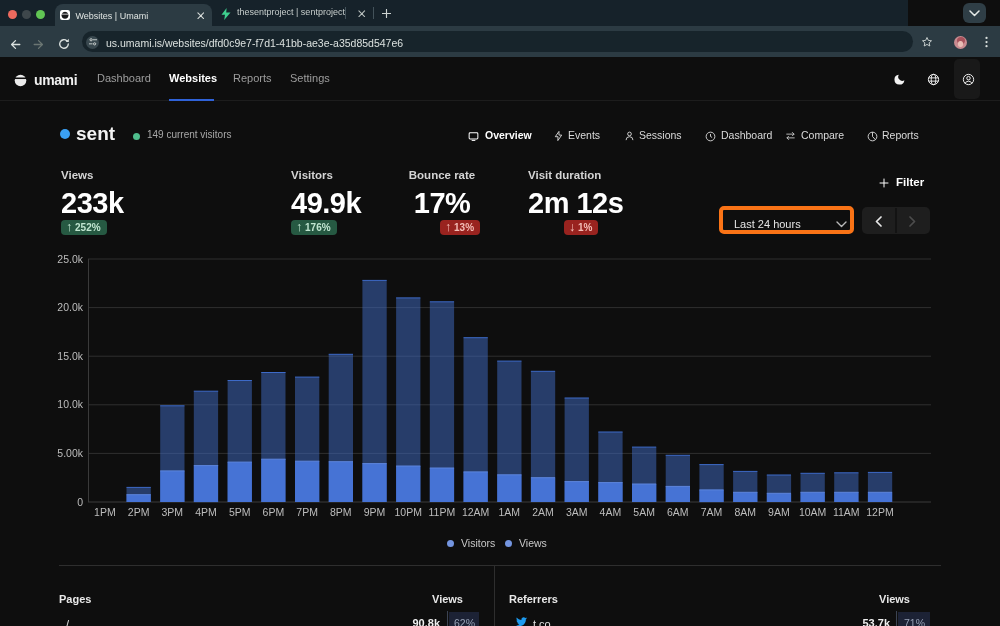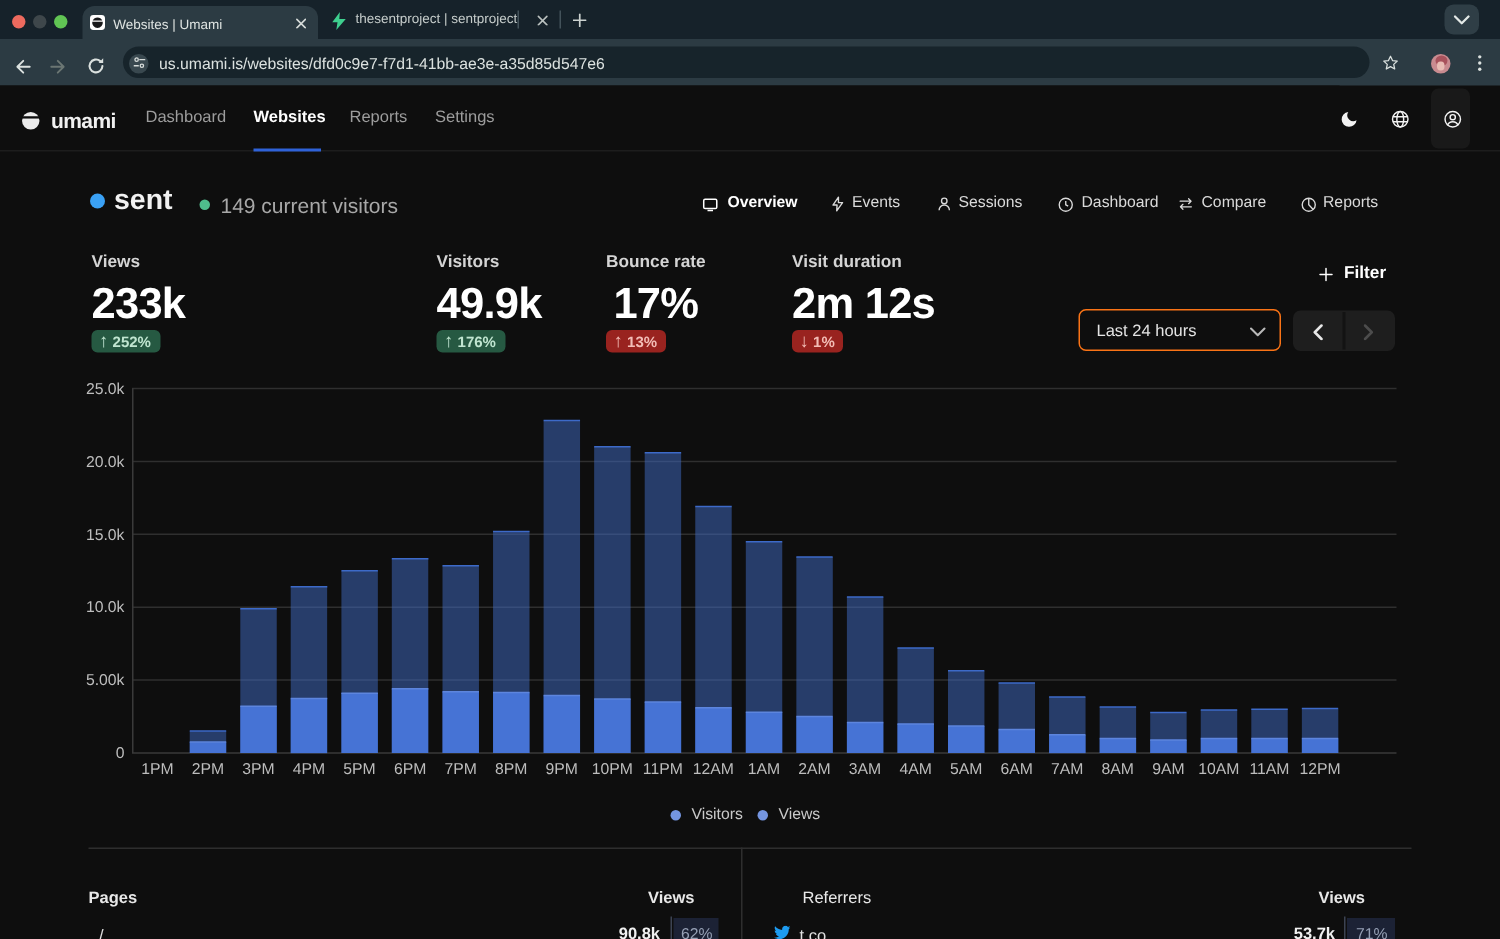--- a/index.html
+++ b/index.html
@@ -1,39 +1,39 @@
 <!DOCTYPE html>
 <html><head>
 <meta charset="utf-8">
 <style>
   * { margin:0; padding:0; box-sizing:border-box; }
   html,body { width:1000px; height:626px; overflow:hidden; background:#0e0e0e;
     font-family:"Liberation Sans", sans-serif; }
   .abs { position:absolute; }
   
-  #tabbar { position:absolute; left:0; top:0; width:1000px; height:26px; background:#16222a; }
+  #tabbar { position:absolute; left:0; top:0; width:908px; height:26px; background:#16222a; }
   .tl { position:absolute; width:9px; height:9px; border-radius:50%; top:10px; }
   #tab1 { position:absolute; left:55px; top:4px; width:157px; height:22px; background:#2c3b43;
     border-radius:8px 8px 0 0; }
   .tabtxt { position:absolute; font-size:9px; color:#dfe4e2; top:7px; white-space:nowrap; }
   #toolbar { position:absolute; left:0; top:26px; width:1000px; height:31px; background:#2c3b43;padding-left:16px; }
   #omnibox { position:absolute; left:82px; top:5px; width:831px; height:21px; background:#17242b;
     border-radius:11px; }
   
   #app { position:absolute; left:0; top:57px; width:893px; height:569px; background:#0e0e0e; }
   #appheader { position:absolute; left:0; top:0; width:1000px; height:44px; border-bottom:1px solid #1d1d1d; }
   .nav { position:absolute; top:15px; font-size:11px; color:#9d9d9d; }
   .stat { position:absolute; top:0; }
   .slabel { font-size:11.5px; font-weight:bold; color:#d4d4d4; margin-top:11.5px; }
   .sval { font-size:29px; font-weight:bold; color:#fff; letter-spacing:-0.5px; margin-top:6px; }
   .badge { display:block; width:max-content; margin-top:0.5px; font-size:10px; font-weight:bold; border-radius:4px;
     padding:1.5px 6px 1.5px 5px; line-height:11.5px; height:14.5px; }
   .badge .arr { font-size:12.5px; }
   .bg { background:#265942; color:#c0e5d0; }
-  .br { background:#99231f; color:#f3bdb6; }
+  .br { background:#99231f; color:#f3bdb6;margin-left:36px; }
 </style>
 </head>
 <body>
 
 <div id="tabbar">
   <span class="tl" style="left:8px;  background:#ed6a5e;"></span>
   <span class="tl" style="left:22px; background:#3e474b;"></span>
   <span class="tl" style="left:36px; background:#61c554;"></span>
   <div id="tab1">
     <svg class="abs" style="left:5px; top:5.5px;" width="10" height="10" viewBox="0 0 11 11">
@@ -127,21 +127,21 @@
       <circle cx="12" cy="12" r="9.5"></circle>
       <circle cx="12" cy="9.5" r="3.2"></circle>
       <path d="M5.5 19.5 a7 7 0 0 1 13 0"></path>
     </svg>
   </div>
 
   <div class="abs" style="left:0; top:55px; width:1000px; height:45px;">
     <span class="abs" style="left:60px; top:17px; width:10px; height:10px; border-radius:50%; background:#3aa1f5;"></span>
     <span class="abs" style="left:76px; top:11px; font-size:19px; font-weight:bold; color:#f2f2f2;">sent</span>
     <span class="abs" style="left:133px; top:20.5px; width:7px; height:7px; border-radius:50%; background:#4fbd8c;"></span>
-    <span class="abs" style="left:147px; top:17px; font-size:14px; color:#a8a8a8;">149 current visitors</span>
+    <span class="abs" style="left:147px; top:17px; font-size:10px; color:#a8a8a8;">149 current visitors</span>
   </div>
   <div id="viewtabs" class="abs" style="left:0; top:56.5px; width:1000px; height:45px; font-size:10.5px; color:#dadada;">
     <svg class="abs" style="left:468px; top:17px;" width="11" height="11" viewBox="0 0 24 24" fill="none" stroke="#fff" stroke-width="2.2">
       <rect x="2.5" y="4" width="19" height="13.5" rx="2"></rect>
       <path d="M8 20.5 h8"></path>
     </svg>
     <span class="abs" style="left:485px; top:15px; font-weight:bold; color:#fff;">Overview</span>
     <svg class="abs" style="left:553px; top:16px;" width="11" height="12" viewBox="0 0 24 24" fill="none" stroke="#dadada" stroke-width="2">
       <path d="M13 2 L5 13.5 h6 L10.5 22 L19 10 h-6 z" stroke-linejoin="round"></path>
     </svg>
@@ -188,21 +188,21 @@
       <div class="slabel">Visit duration</div>
         <div class="sval">2m 12s</div>
       <div class="badge br"><span class="arr">↓</span>&nbsp;1%</div>
     </div>
 
     <svg class="abs" style="left:878px; top:20px;" width="12" height="12" viewBox="0 0 24 24" fill="none" stroke="#fff" stroke-width="2" stroke-linecap="round">
       <path d="M12 4 V20 M4 12 H20"></path>
     </svg>
     <span class="abs" style="left:896px; top:19px; font-size:11.5px; font-weight:bold; color:#fff;">Filter</span>
 
-    <div class="abs" style="left:719px; top:49px; width:135px; height:28px; border:1px solid #f97316; border-radius:5px;">
+    <div class="abs" style="left:719px; top:49px; width:135px; height:28px; border:4px solid #f97316; border-radius:5px;">
       <span class="abs" style="left:11px; top:7.5px; font-size:11px; color:#e4e4e4;">Last 24 hours</span>
       <svg class="abs" style="left:113px; top:11px;" width="11" height="7" viewBox="0 0 11 7">
         <path d="M1 1 L5.5 5.5 L10 1" stroke="#b9b9b9" stroke-width="1.4" fill="none" stroke-linecap="round" stroke-linejoin="round"></path>
       </svg>
     </div>
 
     <div class="abs" style="left:862px; top:50px; width:68px; height:27px; background:#1e1e1e; border-radius:5px;">
       <span class="abs" style="left:33px; top:1px; width:2px; height:25px; background:#131313;"></span>
       <svg class="abs" style="left:13px; top:8.5px;" width="7" height="11" viewBox="0 0 7 11">
         <path d="M6 1 L1.5 5.5 L6 10" stroke="#e8e8e8" stroke-width="1.7" fill="none" stroke-linecap="round" stroke-linejoin="round"></path>
@@ -355,21 +355,21 @@
   <div id="tables" class="abs" style="left:0; top:506px; width:1000px; height:63px;">
     <div class="abs" style="left:59px; top:2px; width:882px; height:1px; background:#2e2e2e;"></div>
     <div class="abs" style="left:494px; top:2px; width:1px; height:61px; background:#2e2e2e;"></div>
     <span class="abs" style="left:59px; top:30px; font-size:11px; font-weight:bold; color:#e8e8e8;">Pages</span>
     <span class="abs" style="left:432px; top:30px; font-size:11px; font-weight:bold; color:#e8e8e8;">Views</span>
     <span class="abs" style="left:66px; top:55px; font-size:11px; color:#e2e2e2;">/</span>
     <div class="abs" style="left:449px; top:49px; width:30px; height:14px; background:#1c2235;"></div>
     <span class="abs" style="left:447px; top:48px; width:1px; height:15px; background:#3c4352;"></span>
     <span class="abs" style="left:404px; top:54px; width:36px; font-size:11px; font-weight:bold; color:#f0f0f0; text-align:right;">90.8k</span>
     <span class="abs" style="left:454px; top:54px; font-size:10.5px; color:#96a0b5;">62%</span>
-    <span class="abs" style="left:509px; top:30px; font-size:11px; font-weight:normal; color:#e8e8e8;margin-left:26px;">Referrers</span>
+    <span class="abs" style="left:509px; top:30px; font-size:11px; font-weight:bold; color:#e8e8e8;">Referrers</span>
     <span class="abs" style="left:879px; top:30px; font-size:11px; font-weight:bold; color:#e8e8e8;">Views</span>
     <svg class="abs" style="left:516px; top:54px;" width="11" height="9.5" viewBox="0 0 24 20">
       <path d="M24 2.4 c-.9.4-1.8.7-2.8.8 1-.6 1.8-1.6 2.2-2.7 -1 .6-2 1-3.1 1.2 C19.4.7 18.1 0 16.7 0 c-2.7 0-4.9 2.2-4.9 4.9 0 .4 0 .8.1 1.1 C7.8 5.8 4.1 3.8 1.7.8 1.2 1.6 1 2.4 1 3.3 c0 1.7.9 3.2 2.2 4.1 -.8 0-1.6-.2-2.2-.6 v.1 c0 2.4 1.7 4.4 3.9 4.8 -.4.1-.8.2-1.3.2 -.3 0-.6 0-.9-.1 .6 2 2.4 3.4 4.6 3.4 -1.7 1.3-3.8 2.1-6.1 2.1 -.4 0-.8 0-1.2-.1 2.2 1.4 4.8 2.2 7.5 2.2 9.1 0 14-7.5 14-14 0-.2 0-.4 0-.6 1-.7 1.8-1.6 2.5-2.6z" fill="#1d9bf0"></path>
     </svg>
     <span class="abs" style="left:533px; top:55px; font-size:11px; color:#e2e2e2;">t.co</span>
     <div class="abs" style="left:898px; top:49px; width:32px; height:14px; background:#1c2235;"></div>
     <span class="abs" style="left:896px; top:48px; width:1px; height:15px; background:#3c4352;"></span>
     <span class="abs" style="left:854px; top:54px; width:36px; font-size:11px; font-weight:bold; color:#f0f0f0; text-align:right;">53.7k</span>
     <span class="abs" style="left:904px; top:54px; font-size:10.5px; color:#96a0b5;">71%</span>
   </div>

